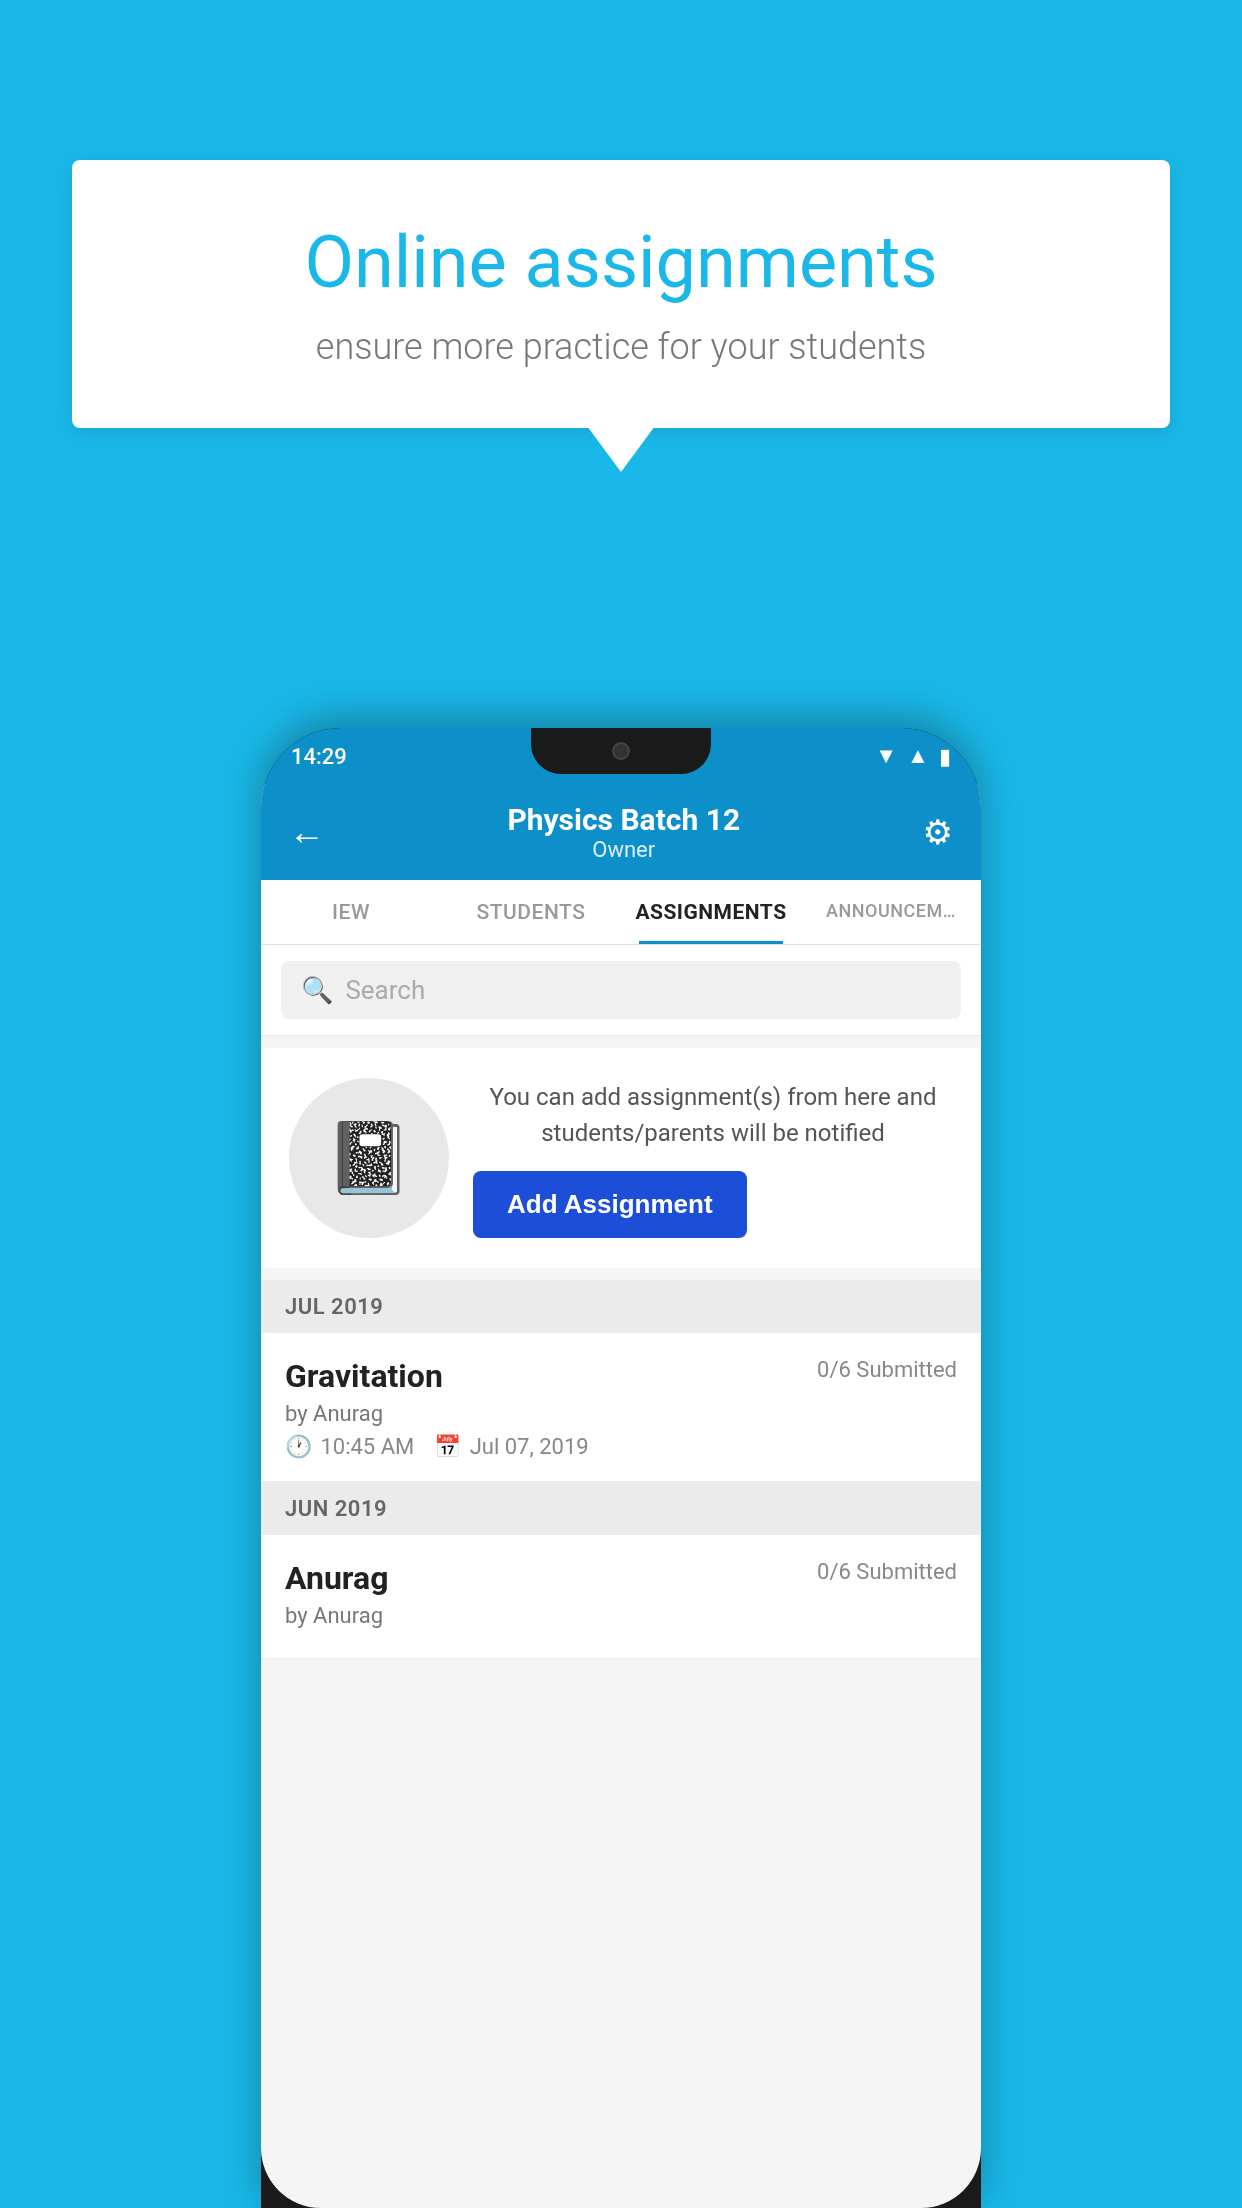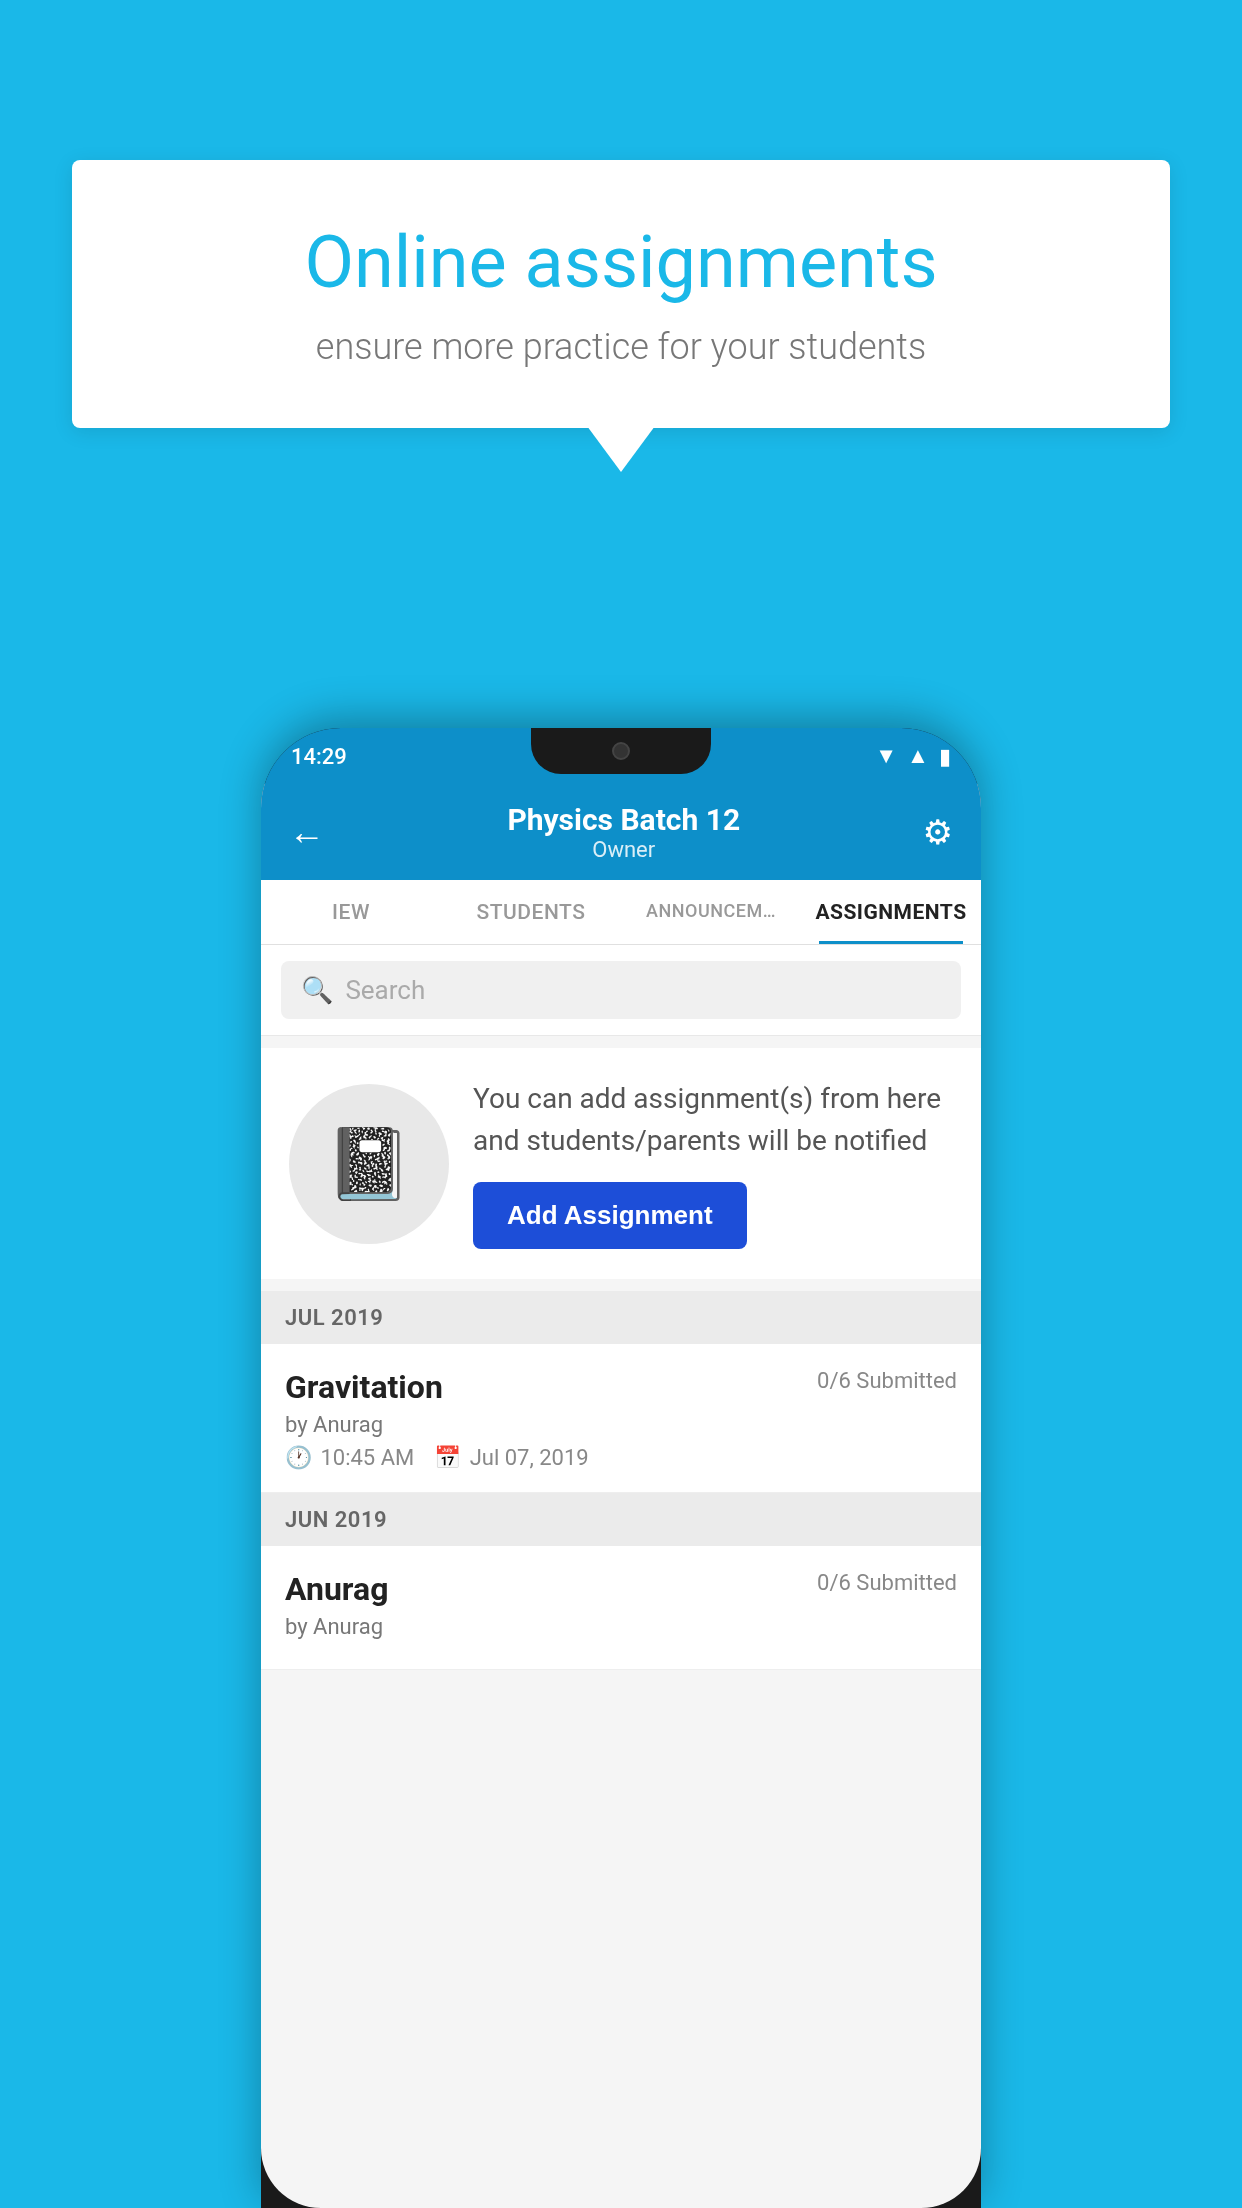--- a/index.html
+++ b/index.html
@@ -228,24 +228,25 @@
       align-items: center;
       justify-content: center;
     }
     .notebook-icon {
       font-size: 70px;
     }
     .promo-content {
       flex: 1;
     }
     .promo-text {
-      font-size: 28px;
+      font-size: 24px;
       color: #555;
       line-height: 1.5;
       margin-bottom: 20px;
+      text-align: center;
     }
     .add-assignment-btn {
       background: #1d4ed8;
       color: white;
       border: none;
       border-radius: 8px;
       padding: 18px 34px;
       font-size: 26px;
       font-weight: 600;
       cursor: pointer;
@@ -334,22 +335,22 @@
       <div class="header-center">
         <div class="header-title">Physics Batch 12</div>
         <div class="header-subtitle">Owner</div>
       </div>
       <span class="settings-btn">⚙</span>
     </div>
 
     <div class="tab-bar">
       <div class="tab-item">IEW</div>
       <div class="tab-item">STUDENTS</div>
+      <div class="tab-item active">ASSIGNMENTS</div>
       <div class="tab-item" style="font-size:18px;">ANNOUNCEM…</div>
-      <div class="tab-item active">ASSIGNMENTS</div>
     </div>
 
     <div class="search-container">
       <div class="search-bar">
         <span class="search-icon">🔍</span>
         <span class="search-placeholder">Search</span>
       </div>
     </div>
 
     <div class="promo-card">

